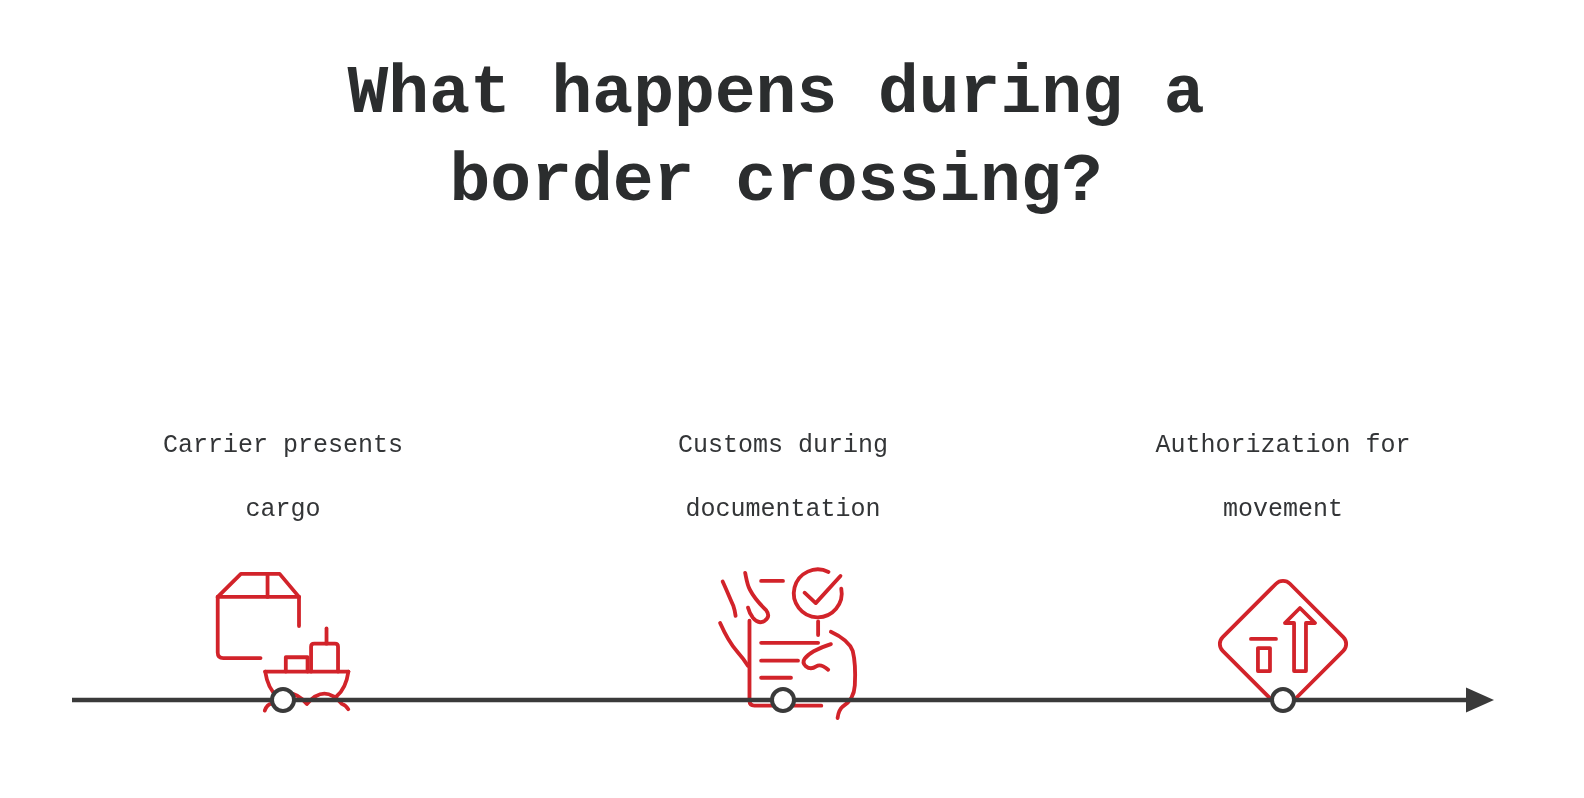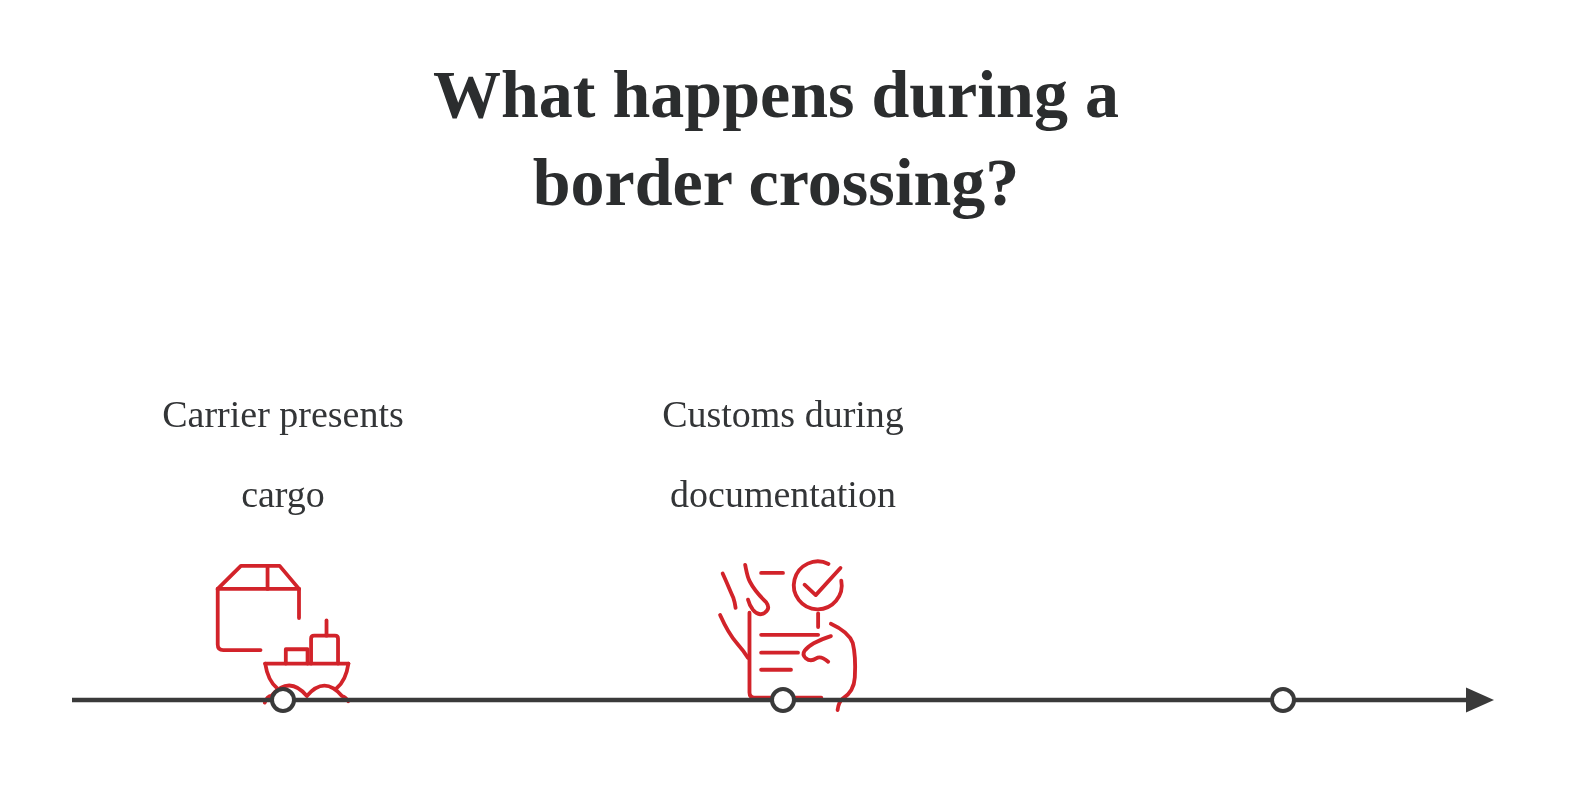--- a/index.html
+++ b/index.html
@@ -1,40 +1,41 @@
 <!DOCTYPE html>
 <html style="--accent-red: #d2232a; --ink: #2b2d2e; --label: #333537; --timeline: #3a3a3a; --background: #ffffff;"><head>
 <meta charset="utf-8">
 <style>
   html,body{margin:0;padding:0;background:#fff;}
   .canvas{
     position:relative;
     width:1584px;height:798px;
     background:var(--background,#fff);
-    font-family:Liberation Serif, serif;
+    font-family:Liberation Mono, monospace;
     overflow:hidden;
   }
   .title{
     position:absolute;top:50px;left:0;width:1552px;
     margin:0;
     text-align:center;
     font-size:68px;line-height:88px;font-weight:bold;
     color:var(--ink,#2b2d2e);
     white-space:pre-line;
     letter-spacing:0;
   }
   .steps{
     position:absolute;top:374px;left:33px;width:1500px;
     display:flex;
   }
   .step{width:500px;text-align:center;}
   .step-label{
-    font-size:38px;line-height:80px;
+    font-size:25px;line-height:64px;
     color:var(--label,#333537);
     white-space:pre-line;
+    margin-top:40px;
   }
   .step-icon{
     height:170px;margin-top:12px;
     display:flex;align-items:center;justify-content:center;
     color:var(--accent-red,#d2232a);
   }
   .step:nth-child(3) .step-icon svg{margin-top:10px;}
   .icon-svg{display:block;}
   .icon-svg path,.icon-svg rect{
     fill:none;stroke:currentColor;
@@ -101,20 +102,35 @@
           <path d="M12.2,16 C14.5,21 17,27 18.8,31 C19.5,33 20,35.5 20.3,37.5"></path>
           <path d="M10.6,42 C13.5,48.5 17,55 21,59.5 C23.2,62 26,65.5 28,68.8"></path>
           <path d="M26.3,10.6 C27.2,15 27.6,18 29.2,21 C32.5,27.5 36.5,31 39.5,34 Q42.3,37.8 38.5,40.6 Q34.5,43 31.2,38.8 C29.6,36.6 28.6,34.4 28.1,32.4"></path>
 
           <path d="M80,47.5 C86.5,50.5 92,55 93.7,59.5 C95.3,66 95.4,74 95,81 C94.6,88 91,92 87.6,94.2 C85.6,95.8 84.6,98.5 84.2,101.5"></path>
           <path d="M80,55.2 Q67,59.5 63.6,64.3 Q61.8,66.8 64.3,69.1 Q67.3,71.6 70.8,69.2 Q73.6,67.2 78.3,71.3"></path>
         </svg>
       </div>
     </div>
 
+    <div class="step">
+      <div class="step-label">Authorization for
+movement</div>
+      <div class="step-icon">
+        <svg class="icon-svg" width="140" height="140" viewBox="0 0 100 100" stroke-width="2.7">
+
+          <rect x="16.05" y="16.05" width="67.9" height="67.9" rx="7" transform="rotate(45 50 50)"></rect>
+
+          <path d="M62.1,24.3 L72.9,35 L66.4,35 L66.4,69.3 L57.9,69.3 L57.9,35 L51.4,35 Z"></path>
+
+          <rect x="32.1" y="52.9" width="8.6" height="16.4"></rect>
+          <path d="M27.1,46.4 H45"></path>
+        </svg>
+      </div>
+    </div>
 
   </div>
 
   <svg class="timeline" width="1584" height="36" viewBox="0 0 1584 36">
     <line x1="72" y1="18" x2="1470" y2="18"></line>
     <polygon points="1466,5.5 1494,18 1466,30.5"></polygon>
     <circle cx="283" cy="18" r="11"></circle>
     <circle cx="783" cy="18" r="11"></circle>
     <circle cx="1283" cy="18" r="11"></circle>
   </svg>

